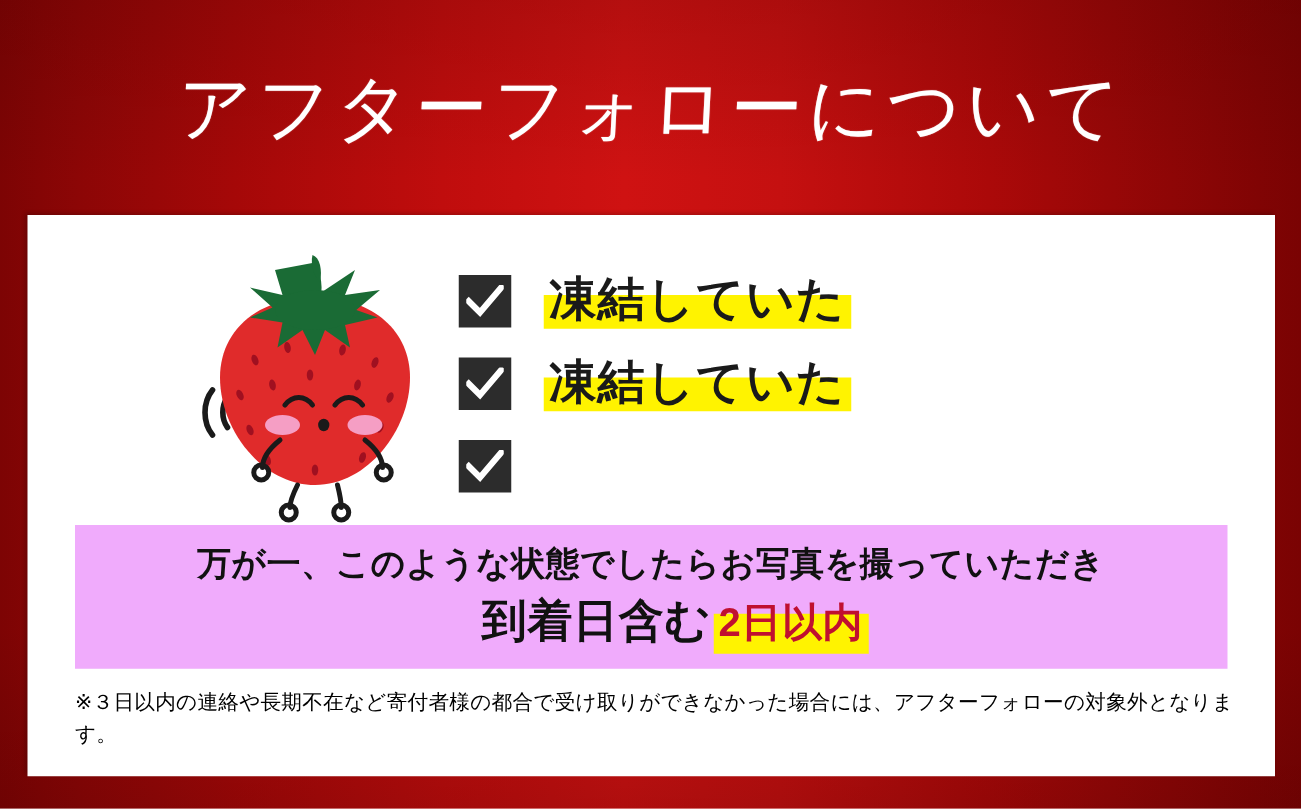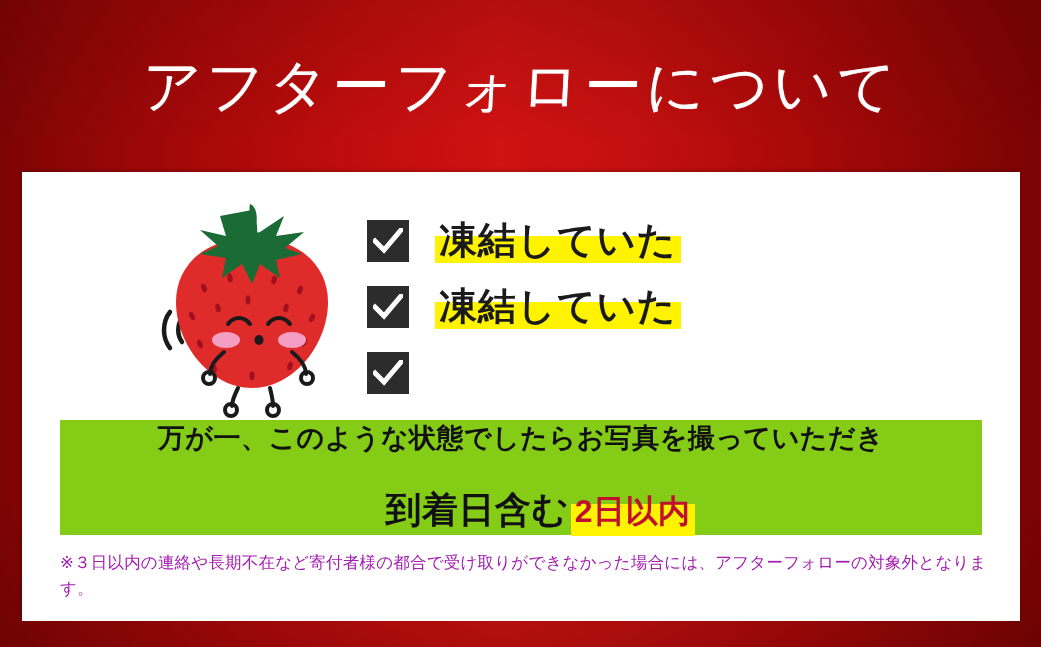--- a/index.html
+++ b/index.html
@@ -140,25 +140,25 @@
     z-index: 1;
   }
 
   
   .notice {
     position: absolute;
     left: 38px;
     top: 248px;
     width: 922px;
     height: 115px;
-    background: #84cc16;
+    background: #f0abfc;
     display: flex;
     flex-direction: column;
     align-items: center;
-    justify-content: space-between;
+    justify-content: center;
   }
   .notice-line1 {
     font-size: 27px;
     font-weight: 700;
     color: #111111;
     letter-spacing: 0.5px;
     white-space: nowrap;
     margin-bottom: 4px;
   }
   .notice-line2 {
@@ -193,21 +193,21 @@
 
   
   .footnote {
     position: absolute;
     left: 38px;
     top: 378px;
     width: 928px;
     font-size: 16.5px;
     font-weight: 400;
     line-height: 1.55;
-    color: #a21caf;
+    color: #000000;
     letter-spacing: 0.2px;
   }
 </style>
 </head>
 <body>
 
 <div id="poster">
 
   <div class="title-band">
     <div class="title-text">アフターフォローについて</div>

